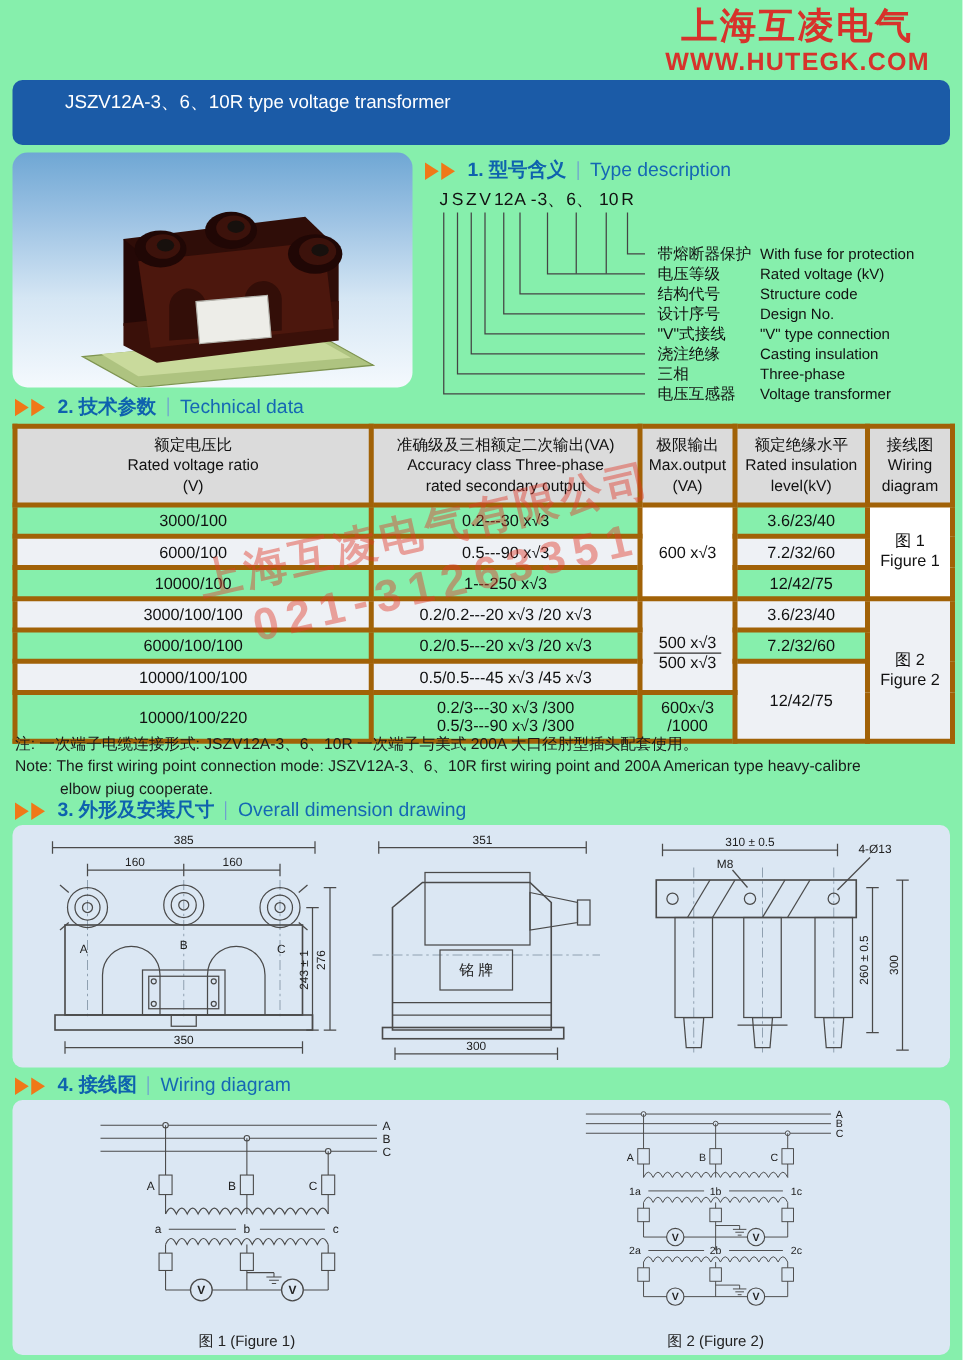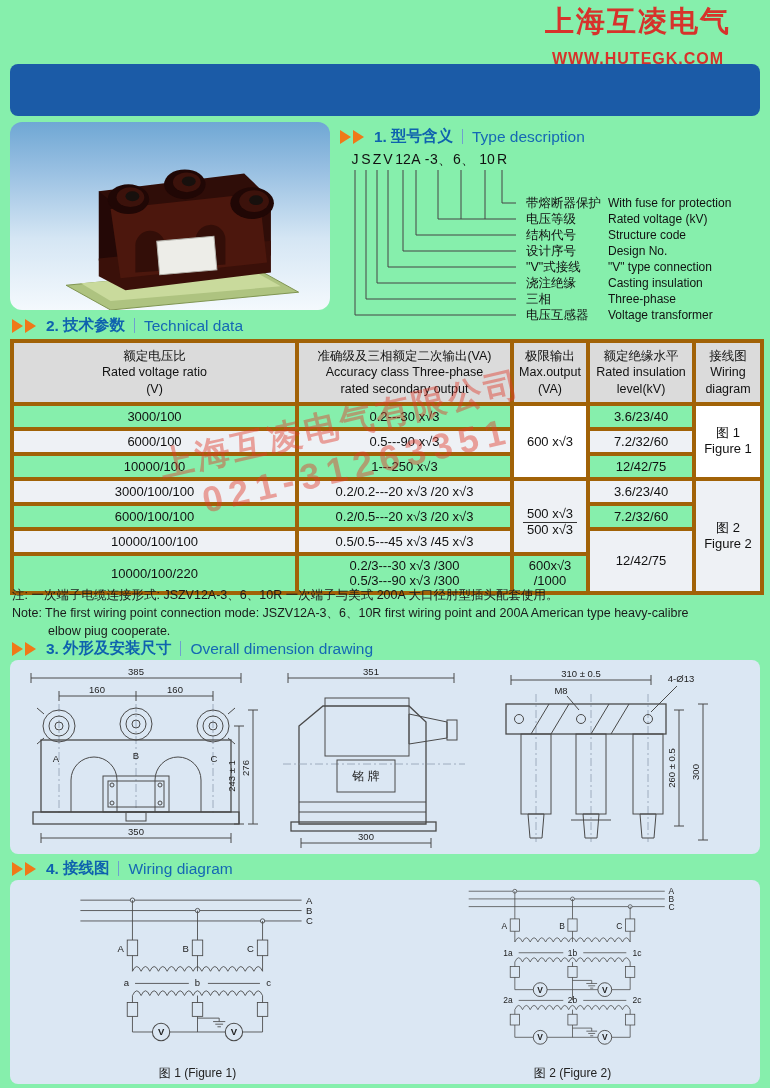--- a/index.html
+++ b/index.html
@@ -2,21 +2,21 @@
 <html><head>
 <meta charset="utf-8">
 <style>
   html,body{margin:0;padding:0;background:#fff;}
   .page{position:relative;width:770px;height:1088px;background:#86efac;overflow:hidden;
         font-family:"Liberation Sans","DejaVu Sans",sans-serif;color:#111;}
 
   
   .logo{position:absolute;top:6px;right:12px;width:240px;text-align:center;}
   .logo-company{color:#D7322B;font-size:29px;font-weight:bold;letter-spacing:2px;line-height:1.05;}
-  .logo-site{color:#D7322B;font-size:16px;font-weight:bold;letter-spacing:1px;margin-top:14px;}
+  .logo-site{color:#D7322B;font-size:20px;font-weight:bold;letter-spacing:1px;margin-top:3px;}
 
   
   .title-bar{position:absolute;left:10px;top:64px;width:750px;height:52px;background:#1B5BA7;
              border-radius:8px;color:#fff;padding:6px 0 0 42px;box-sizing:border-box;}
   .title-zh{font-size:18px;font-weight:bold;}
   .title-en{font-size:15px;margin-top:2px;}
 
   
   .photo{position:absolute;left:10px;top:122px;width:320px;height:188px;border-radius:12px;overflow:hidden;
          background:linear-gradient(180deg,#6FA7D4 0%,#9CC2E3 28%,#D5E6F4 62%,#F4F9FD 100%);}
@@ -64,21 +64,21 @@
       font-weight:bold;pointer-events:none;white-space:nowrap;z-index:5;}
   .wm-l1{font-size:34px;letter-spacing:3px;}
   .wm-l2{font-size:36px;letter-spacing:7px;margin:0 0 0 34px;}
 
   
   .notes{position:absolute;left:12px;top:587px;width:748px;font-size:12.5px;color:#1a1a1a;line-height:1.42;}
   .notes .indent{padding-left:36px;}
 
   
   .panel{position:absolute;left:10px;background:#DBE7F3;border-radius:8px;box-sizing:border-box;}
-  #panel3{top:660px;width:750px;height:194px;display:flex;padding:4px 1px;}
+  #panel3{top:660px;width:750px;height:194px;display:flex;justify-content:space-between;padding:4px 12px;}
   #panel4{top:880px;width:750px;height:204px;display:flex;padding:2px 0;}
   .figbox{flex:1;display:flex;flex-direction:column;align-items:center;}
   .fig-cap{text-align:center;font-size:12px;color:#222;margin-top:20px;}
 
   
   .dw .ln{stroke:#4a4a4a;fill:none;stroke-width:1;}
   .dw .fat{stroke:#4a4a4a;fill:none;stroke-width:1.3;}
   .dw .cl{stroke:#8FA0B0;stroke-dasharray:8 3 2 3;stroke-width:0.8;fill:none;}
   .dw text{font-size:9.5px;fill:#222;font-family:inherit;}
 
@@ -93,20 +93,21 @@
 <body>
 
 <div class="page">
 
   <div class="logo">
     <div class="logo-company">上海互凌电气</div>
     <div class="logo-site">WWW.HUTEGK.COM</div>
   </div>
 
   <div class="title-bar">
+    <div class="title-en">JSZV12A-3、6、10R type voltage transformer</div>
   </div>
 
   <div class="photo">
     <svg width="320" height="188" viewBox="0 0 320 190">
       <polygon points="55,165 245,147 290,172 100,190" fill="#AEC380" stroke="#7E9450" stroke-width="1"></polygon>
       <polygon points="70,163 240,148 272,166 100,181" fill="#C9DA9C"></polygon>
       <polygon points="88,70 235,52 262,78 262,135 115,152" fill="#2F0D08"></polygon>
       <polygon points="88,70 115,92 115,152 88,140" fill="#240806"></polygon>
       <polygon points="88,138 262,120 262,152 115,170 88,156" fill="#3A1009"></polygon>
       <polygon points="100,88 250,72 258,142 110,158" fill="#4C170D"></polygon>

